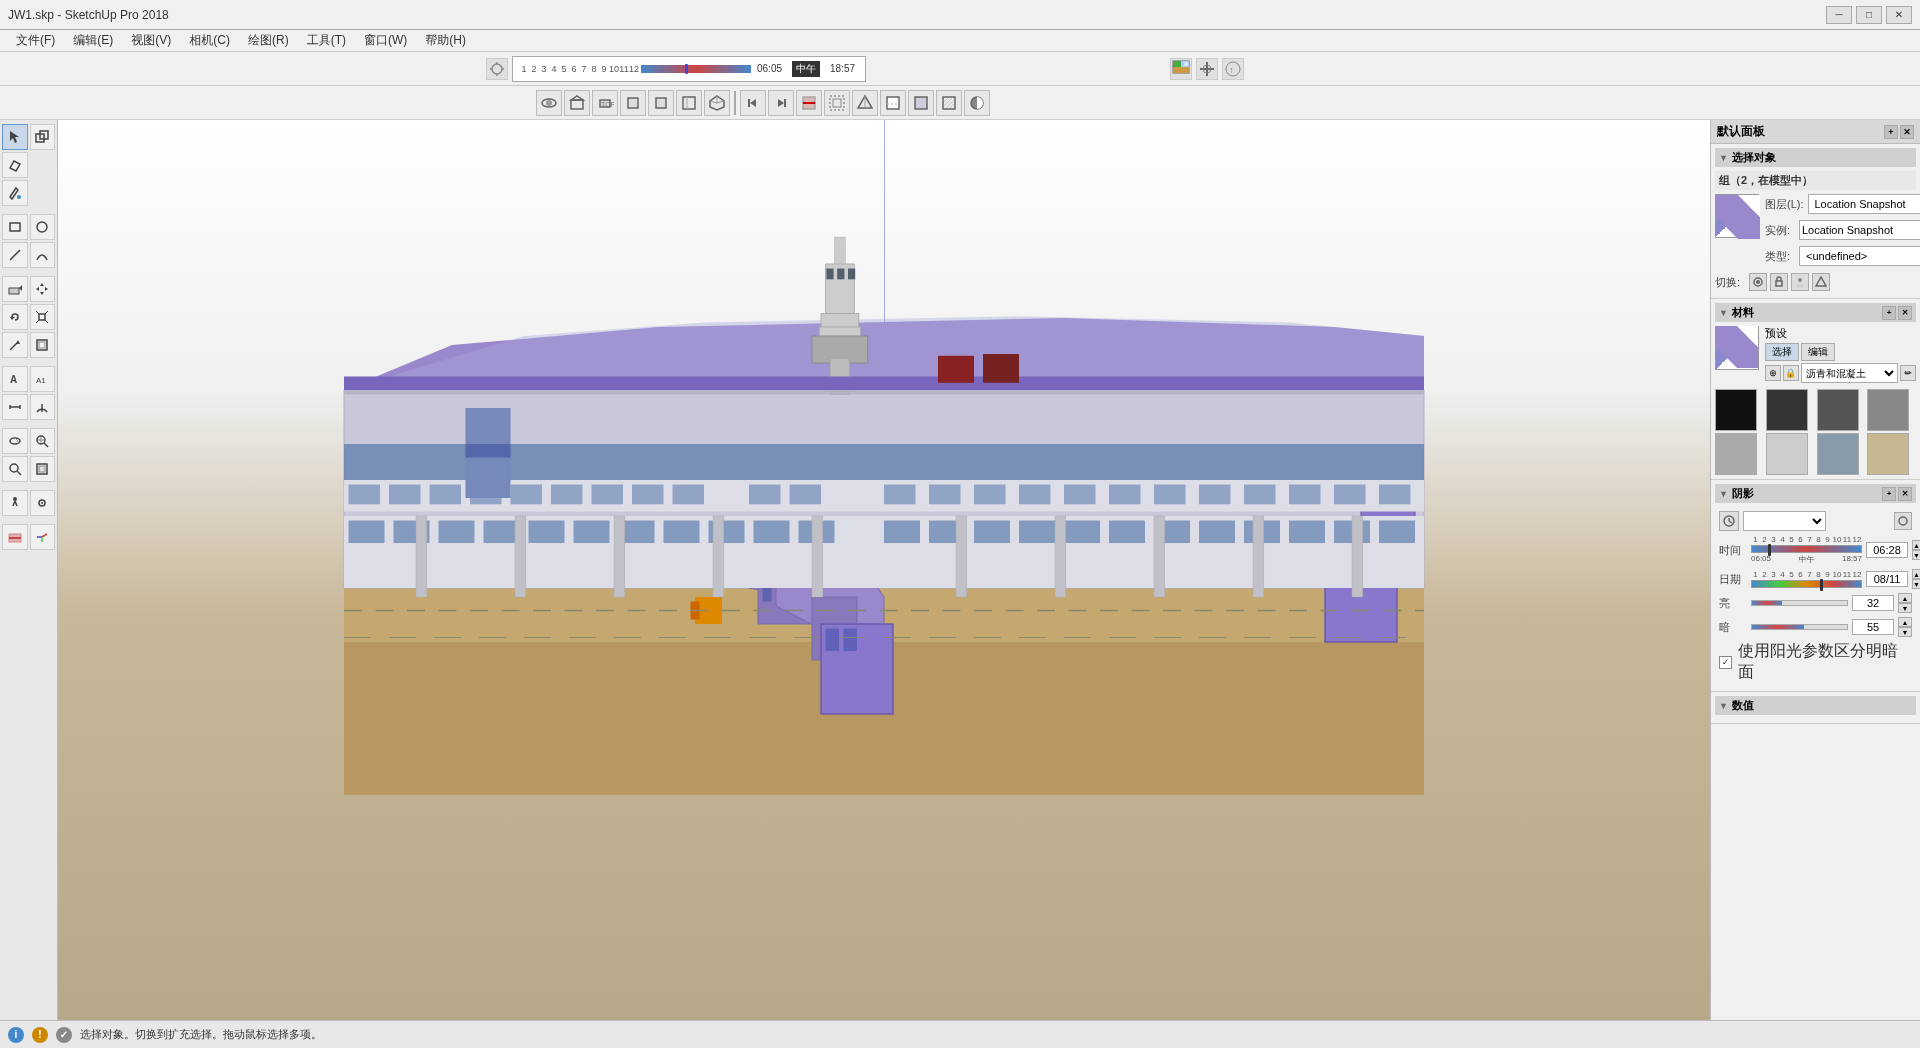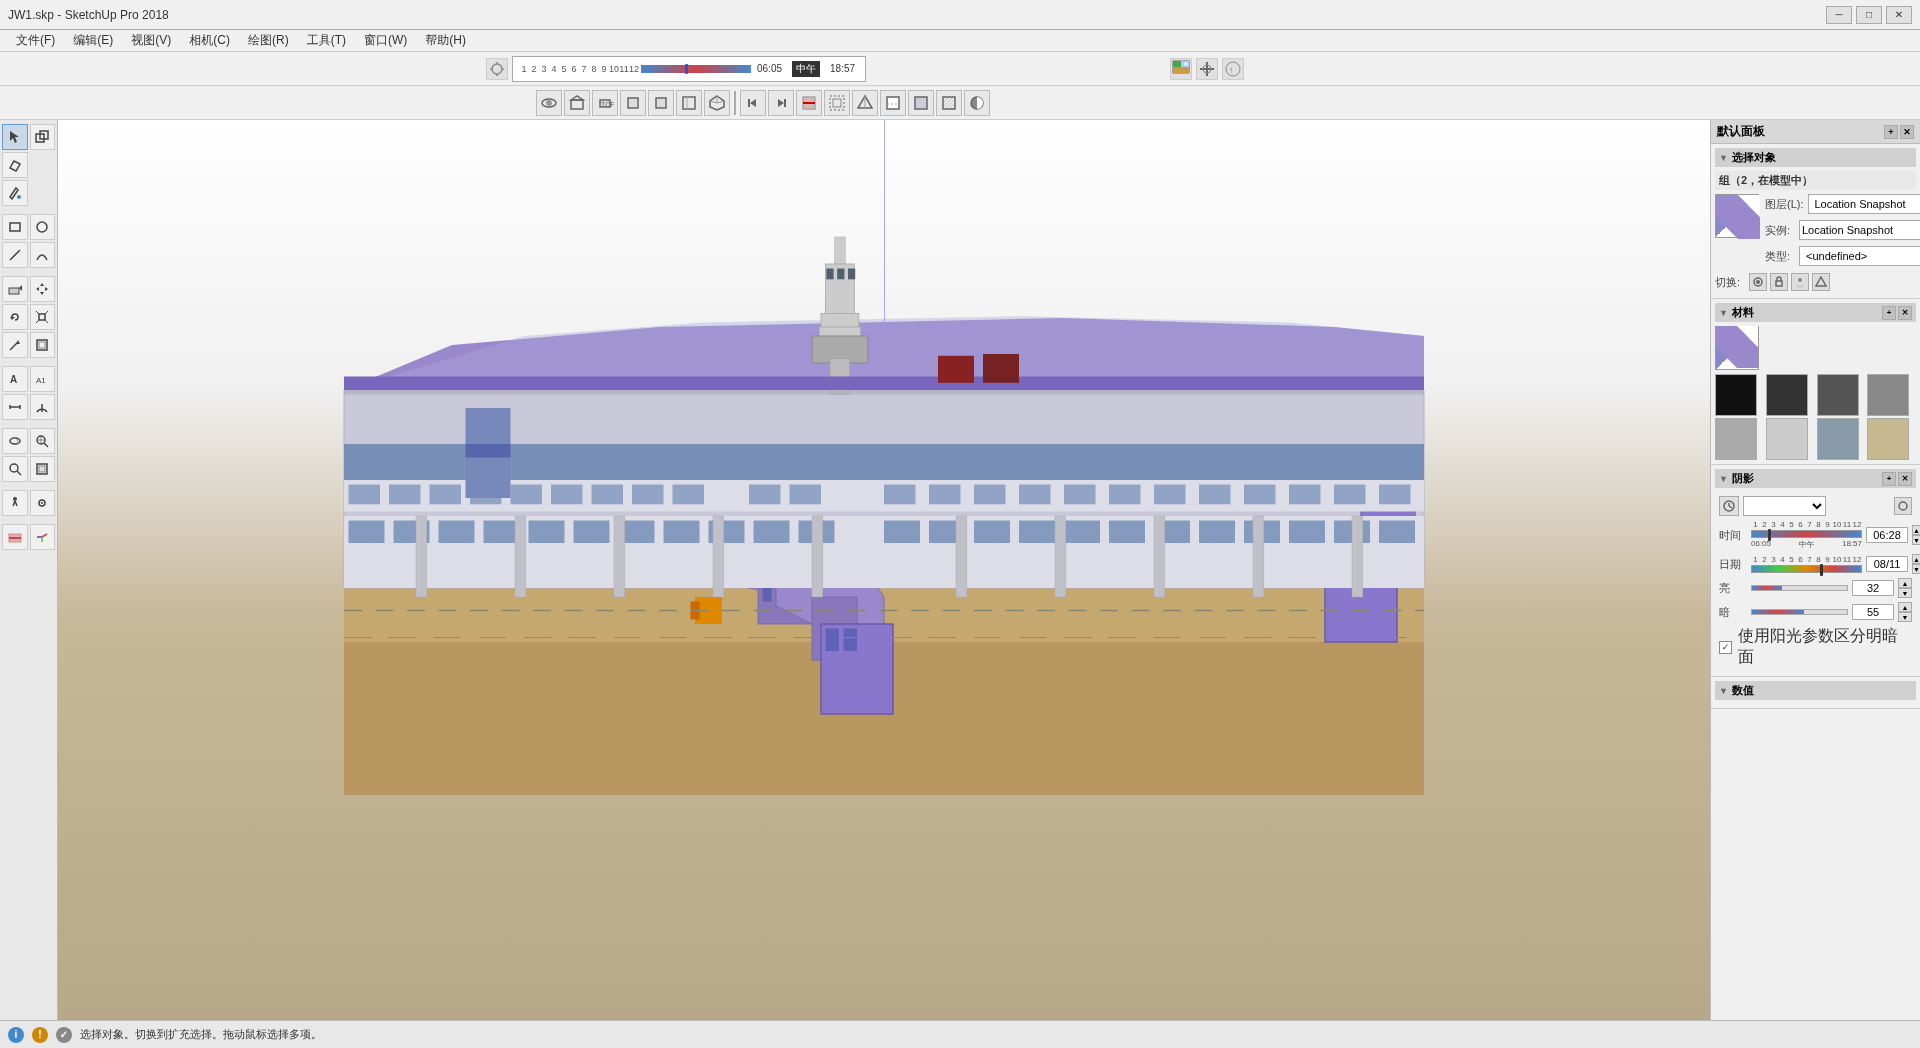--- a/index.html
+++ b/index.html
@@ -1090,20 +1090,35 @@
         </div>
       </div>
 
       <div style="display:flex; gap:6px; align-items:flex-start; margin-bottom:4px;">
         <div class="material-thumb">
           <svg width="44" height="44" viewBox="0 0 44 44">
             <polygon points="0,0 22,0 44,22 44,44 22,44 0,22" fill="#9988cc"></polygon>
             <polygon points="22,0 44,0 44,22" fill="white"></polygon>
           </svg>
         </div>
+        <div style="flex:1;">
+          <div style="font-size:11px;margin-bottom:2px;">预设</div>
+          <div style="display:flex; gap:2px; margin-bottom:2px;">
+            <div style="font-size:10px;background:#c8d8e8;border:1px solid #aaa;padding:1px 6px;cursor:pointer;">选择</div>
+            <div style="font-size:10px;background:#e0e0e0;border:1px solid #aaa;padding:1px 6px;cursor:pointer;">编辑</div>
+          </div>
+          <div style="display:flex; align-items:center; gap:2px; margin-bottom:2px;">
+            <div style="width:16px;height:16px;background:#e0e0e0;border:1px solid #aaa;cursor:pointer;display:flex;align-items:center;justify-content:center;font-size:9px;">⊕</div>
+            <div style="width:16px;height:16px;background:#e0e0e0;border:1px solid #aaa;cursor:pointer;display:flex;align-items:center;justify-content:center;font-size:9px;">🔒</div>
+            <select style="flex:1;height:20px;background:#fff;border:1px solid #aaa;font-size:10px;">
+              <option>沥青和混凝土</option>
+            </select>
+            <div style="width:16px;height:16px;background:#e0e0e0;border:1px solid #aaa;cursor:pointer;display:flex;align-items:center;justify-content:center;font-size:9px;">✏</div>
+          </div>
+        </div>
       </div>
 
       <div class="material-grid">
         <div class="mat-cell mat-black"></div>
         <div class="mat-cell mat-dark-gray"></div>
         <div class="mat-cell" style="background:#555555;"></div>
         <div class="mat-cell" style="background:#888888;"></div>
         <div class="mat-cell" style="background:#aaaaaa;"></div>
         <div class="mat-cell" style="background:#cccccc;"></div>
         <div class="mat-cell" style="background:#8899aa;"></div>

